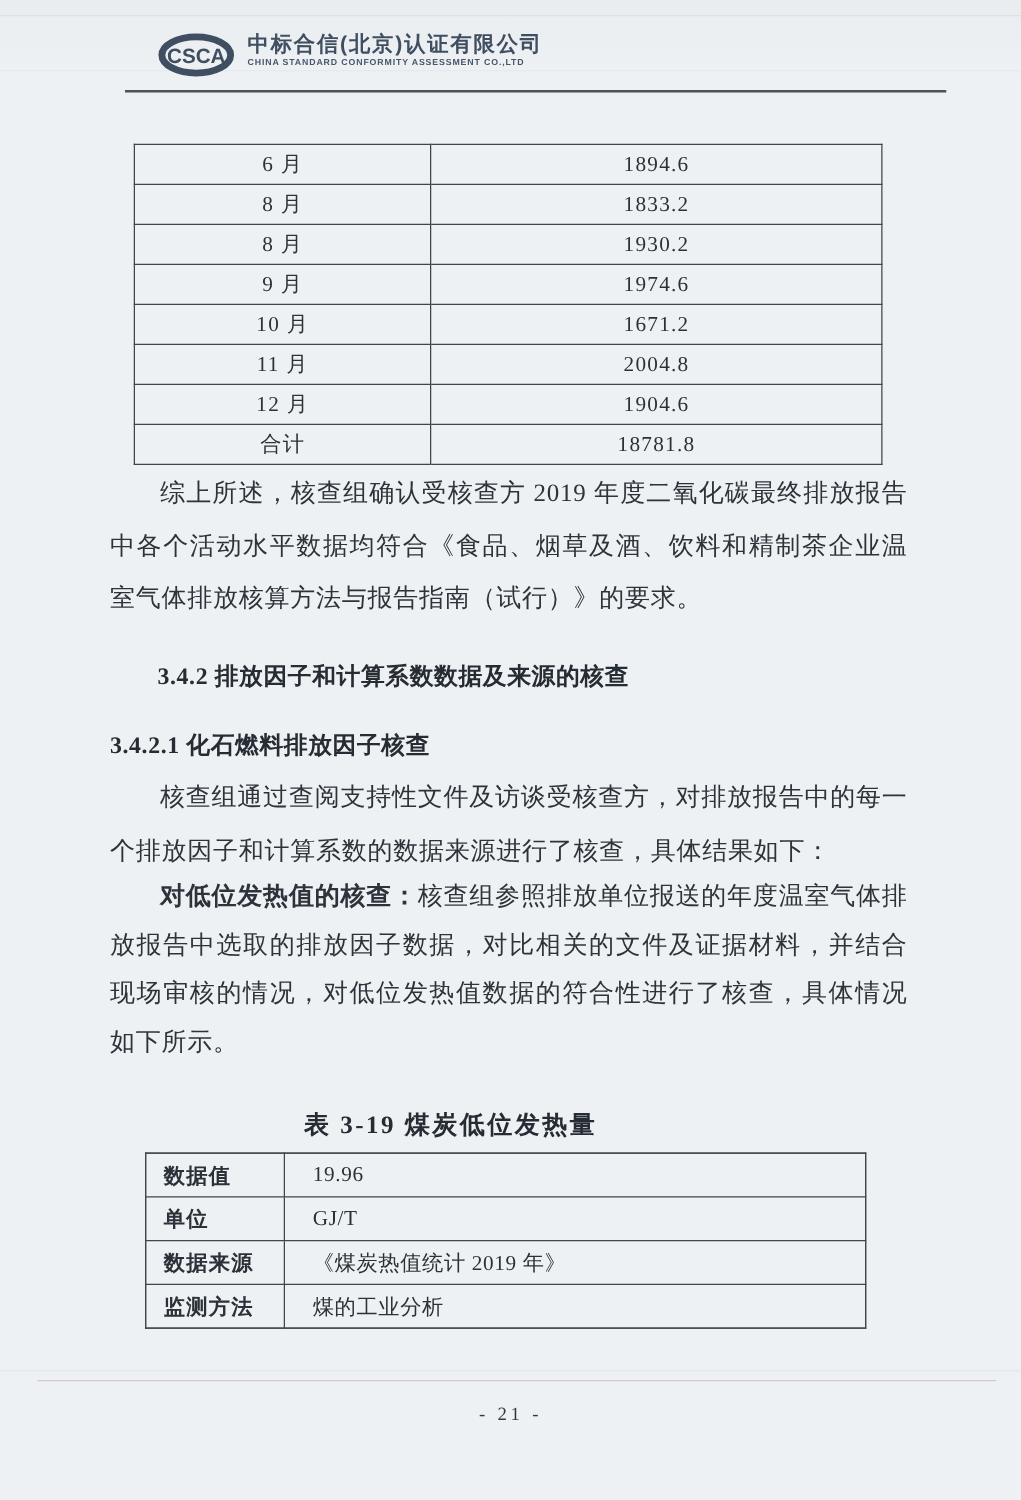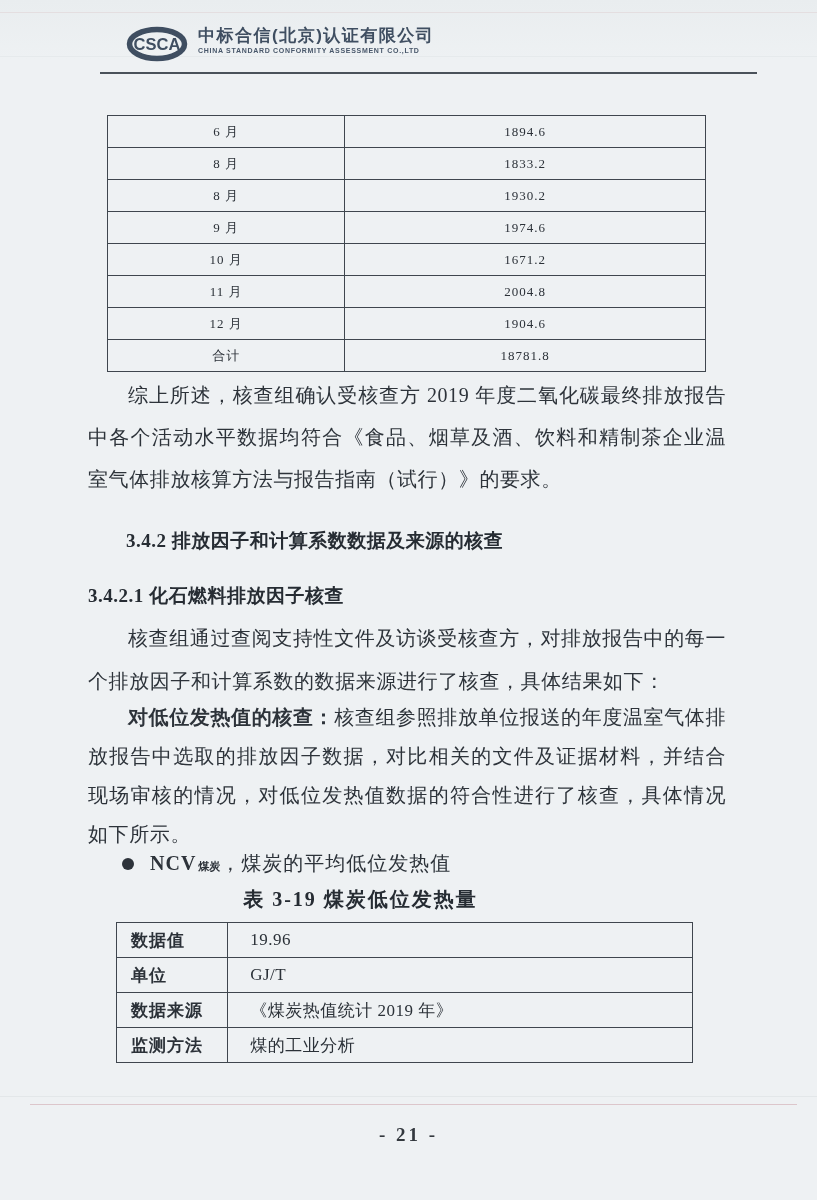--- a/index.html
+++ b/index.html
@@ -27,21 +27,21 @@
   }
   .brand-en{
     font-family:"Liberation Sans","DejaVu Sans",sans-serif;
     font-weight:bold;font-size:7px;letter-spacing:0.7px;color:#48576a;margin-top:2px;
   }
   .header-rule{position:absolute;left:100px;width:657px;top:72px;height:2px;background:#4a525a;}
   
   .monthly-table{
     position:absolute;left:107px;top:115px;width:599px;
     border-collapse:collapse;table-layout:fixed;
-    font-size:13px;color:#2b3138;font-family:Liberation Serif, serif;
+    font-size:17px;color:#2b3138;font-family:Liberation Serif, serif;
   }
   .monthly-table td{
     border:1px solid #3f464e;
     height:31px;text-align:center;vertical-align:middle;
     letter-spacing:1px;padding:0;
   }
   .monthly-table col.c1{width:39.7%;}
   
   .para{
     position:absolute;left:88px;width:638px;
@@ -76,21 +76,21 @@
   }
   .ncv-table td.val{padding-left:22px;letter-spacing:0.5px;}
   .ncv-table td.lbl{font-weight:bold;}
   .ncv-table col.c1{width:19.3%;}
   .ncv-table{outline:1px solid #3f464e;outline-offset:-1px;}
   
   .footer-line-pink{position:absolute;left:30px;right:20px;top:1104px;height:1px;background:#dcc6cb;}
   .footer-line-gray{position:absolute;left:0px;right:0px;top:1096px;height:1px;background:#e3e7e9;}
   .page-number{
     position:absolute;left:0;right:0;top:1124px;text-align:center;
-    font-size:19px;letter-spacing:3px;color:#33383e;font-weight:bold;
+    font-size:15px;letter-spacing:3px;color:#33383e;
   }
 </style>
 </head>
 <body>
 
 <div class="page">
 
   <div class="scan-streak" style="top:12px;background:#e0d4d6;opacity:.6;"></div>
   <div class="scan-streak" style="top:56px;background:#e6eaec;"></div>
 
@@ -149,26 +149,20 @@
 
   <p class="para" style="top:374px;line-height:42px;">综上所述，核查组确认受核查方 2019 年度二氧化碳最终排放报告中各个活动水平数据均符合《食品、烟草及酒、饮料和精制茶企业温室气体排放核算方法与报告指南（试行）》的要求。</p>
 
   <h3 class="heading" style="top:528px;margin-left:38px;">3.4.2 排放因子和计算系数数据及来源的核查</h3>
   <h3 class="heading" style="top:583px;">3.4.2.1 化石燃料排放因子核查</h3>
 
   <p class="para" style="top:617px;line-height:43px;">核查组通过查阅支持性文件及访谈受核查方，对排放报告中的每一个排放因子和计算系数的数据来源进行了核查，具体结果如下：</p>
 
   <p class="para" style="top:698px;line-height:39px;"><b>对低位发热值的核查：</b><span>核查组参照排放单位报送的年度温室气体排放报告中选取的排放因子数据，对比相关的文件及证据材料，并结合现场审核的情况，对低位发热值数据的符合性进行了核查，具体情况如下所示。</span></p>
 
-  <div class="bullet-line">
-    <span class="bullet-dot"></span>
-    <span class="ncv-symbol">NCV</span>
-    <sub class="ncv-sub">煤炭</sub>
-    <span class="bullet-desc">，煤炭的平均低位发热值</span>
-  </div>
 
   <p class="table-caption">表 3-19 煤炭低位发热量</p>
 
   <table class="ncv-table">
     <colgroup>
         <col class="c1">
         <col>
       </colgroup>
     <tbody>
       <tr>

